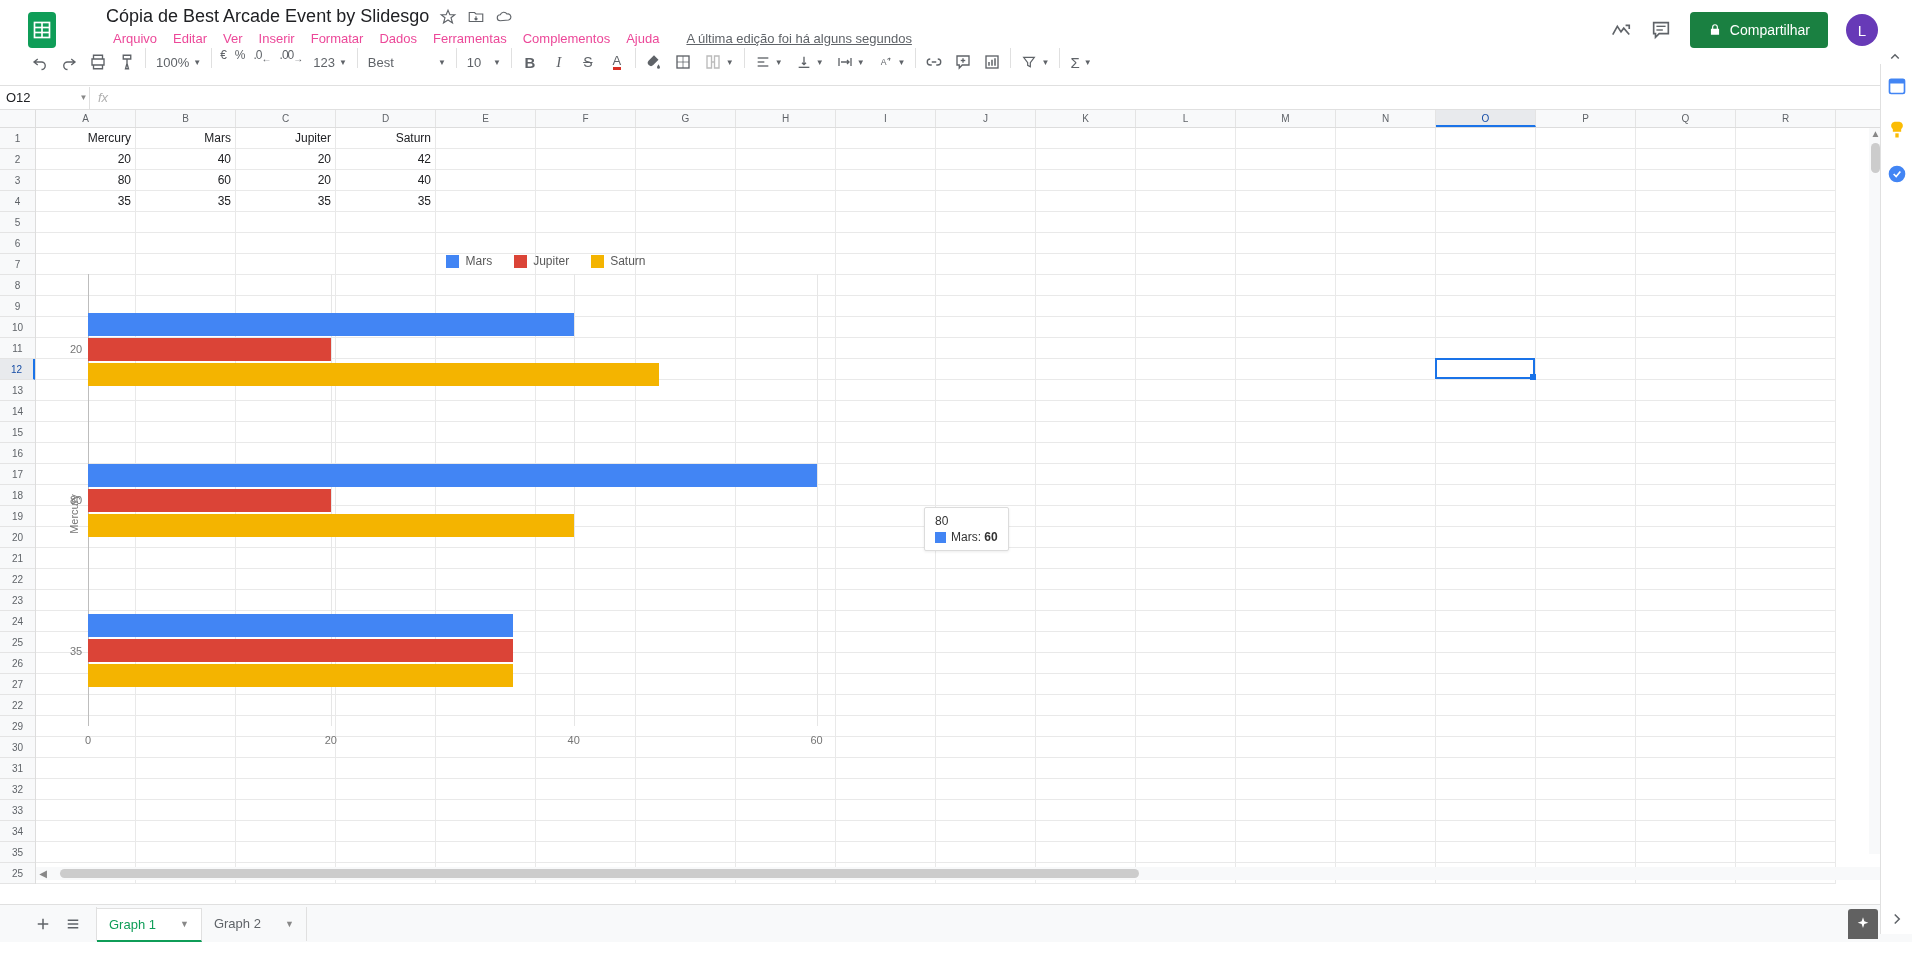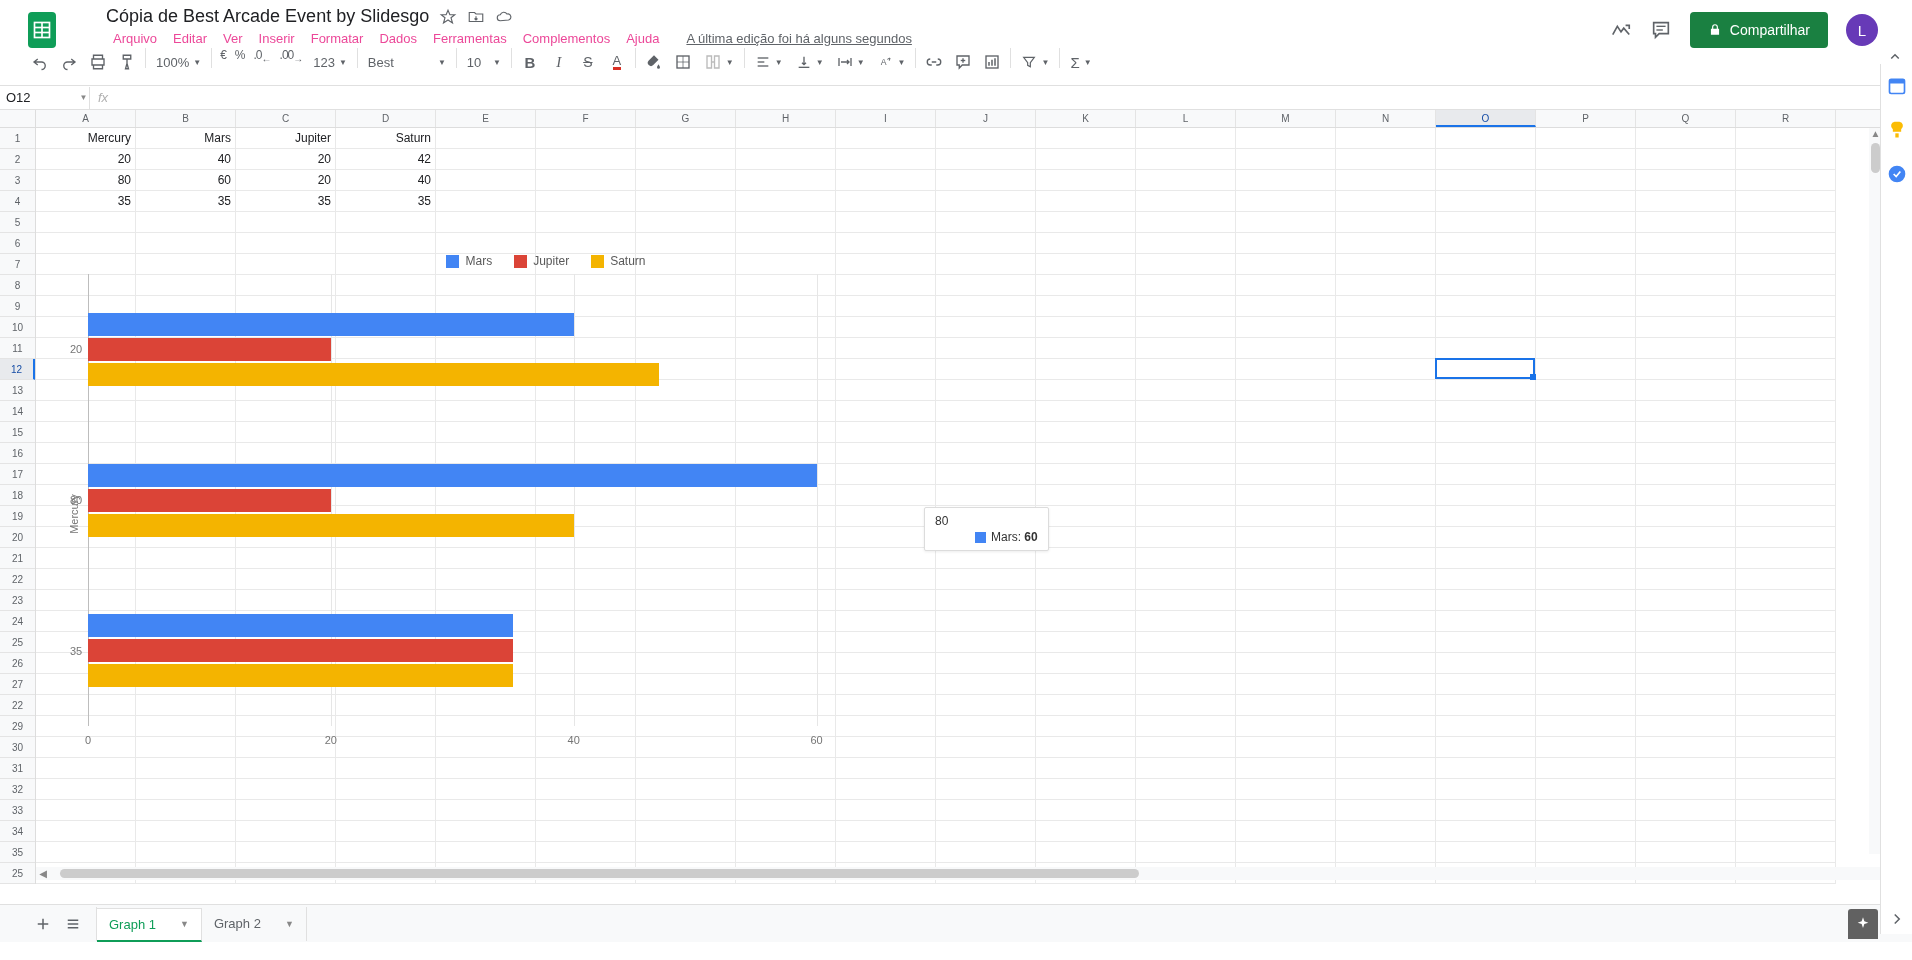--- a/index.html
+++ b/index.html
@@ -53,21 +53,21 @@
 .leg-item { display: flex; align-items: center; gap: 6px; }
 .leg-sw { width: 13px; height: 13px; }
 .chart-body { position: relative; height: 480px; margin-left: 42px; }
 .yaxis-label { position: absolute; left: -34px; top: 50%; transform: translateY(-50%) rotate(-90deg); font-size: 11px; color: #757575; }
 .ytick { position: absolute; left: -18px; font-size: 11px; color: #757575; transform: translateY(-50%); }
 .grid-v { position: absolute; top: 0; bottom: 28px; width: 1px; background: #e6e6e6; }
 .baseline { position: absolute; top: 0; bottom: 28px; width: 1px; background: #bdbdbd; left: 0; }
 .bar { position: absolute; height: 23px; }
 .xtick { position: absolute; bottom: 8px; font-size: 11px; color: #757575; transform: translateX(-50%); }
 .tooltip { position: absolute; background: #fff; border: 1px solid #dcdcdc; border-radius: 2px; padding: 6px 10px; font-size: 12px; color: #333; box-shadow: 0 1px 3px rgba(0,0,0,0.08); }
-.tt-row { display:flex; align-items:center; gap:5px; margin-top:2px;margin-left:40px;}
+.tt-row { display:flex; align-items:center; gap:5px; margin-top:2px;}
 .tt-sw { width:11px; height:11px; }
 .sheet-tabs { position: absolute; bottom: 18px; left: 0; right: 0; height: 38px; border-top: 1px solid #e0e0e0; background: #f8f9fa; display: flex; align-items: center; padding-left: 28px; }
 .tab-btn { width: 30px; height: 30px; display: flex; align-items: center; justify-content: center; color: #5f6368; fill:#5f6368; cursor: pointer; }
 .sheet-tab { padding: 0 12px; height: 34px; display: flex; align-items: center; font-size: 13px; color: #5f6368; border-right: 1px solid #e0e0e0; cursor: pointer; gap:24px;}
 .sheet-tab.active { color: #0f9d58; background: #fff; font-weight: 500; border-top: 1px solid #e0e0e0; position: relative; top: 1px; border-bottom: 2px solid #0f9d58;}
 .explore-fab { position: absolute; bottom: 21px; right: 34px; width: 30px; height: 30px; background: #616161; border-radius: 3px 3px 0 0; display:flex; align-items:center; justify-content:center; cursor:pointer;}
 .explore-fab svg{ fill:#fff; width:16px; height:16px;}
 .h-scroll { position: absolute; left: 36px; right: 16px; height: 13px; bottom: 62px; background: #f8f9fa; display:flex; align-items:center;}
 .h-thumb { height: 9px; background: #ccc; border-radius: 5px; width: 58%; margin-left: 10px;}
 .h-arrow { width:14px; text-align:center; color:#888; font-size:10px; cursor:pointer;}

